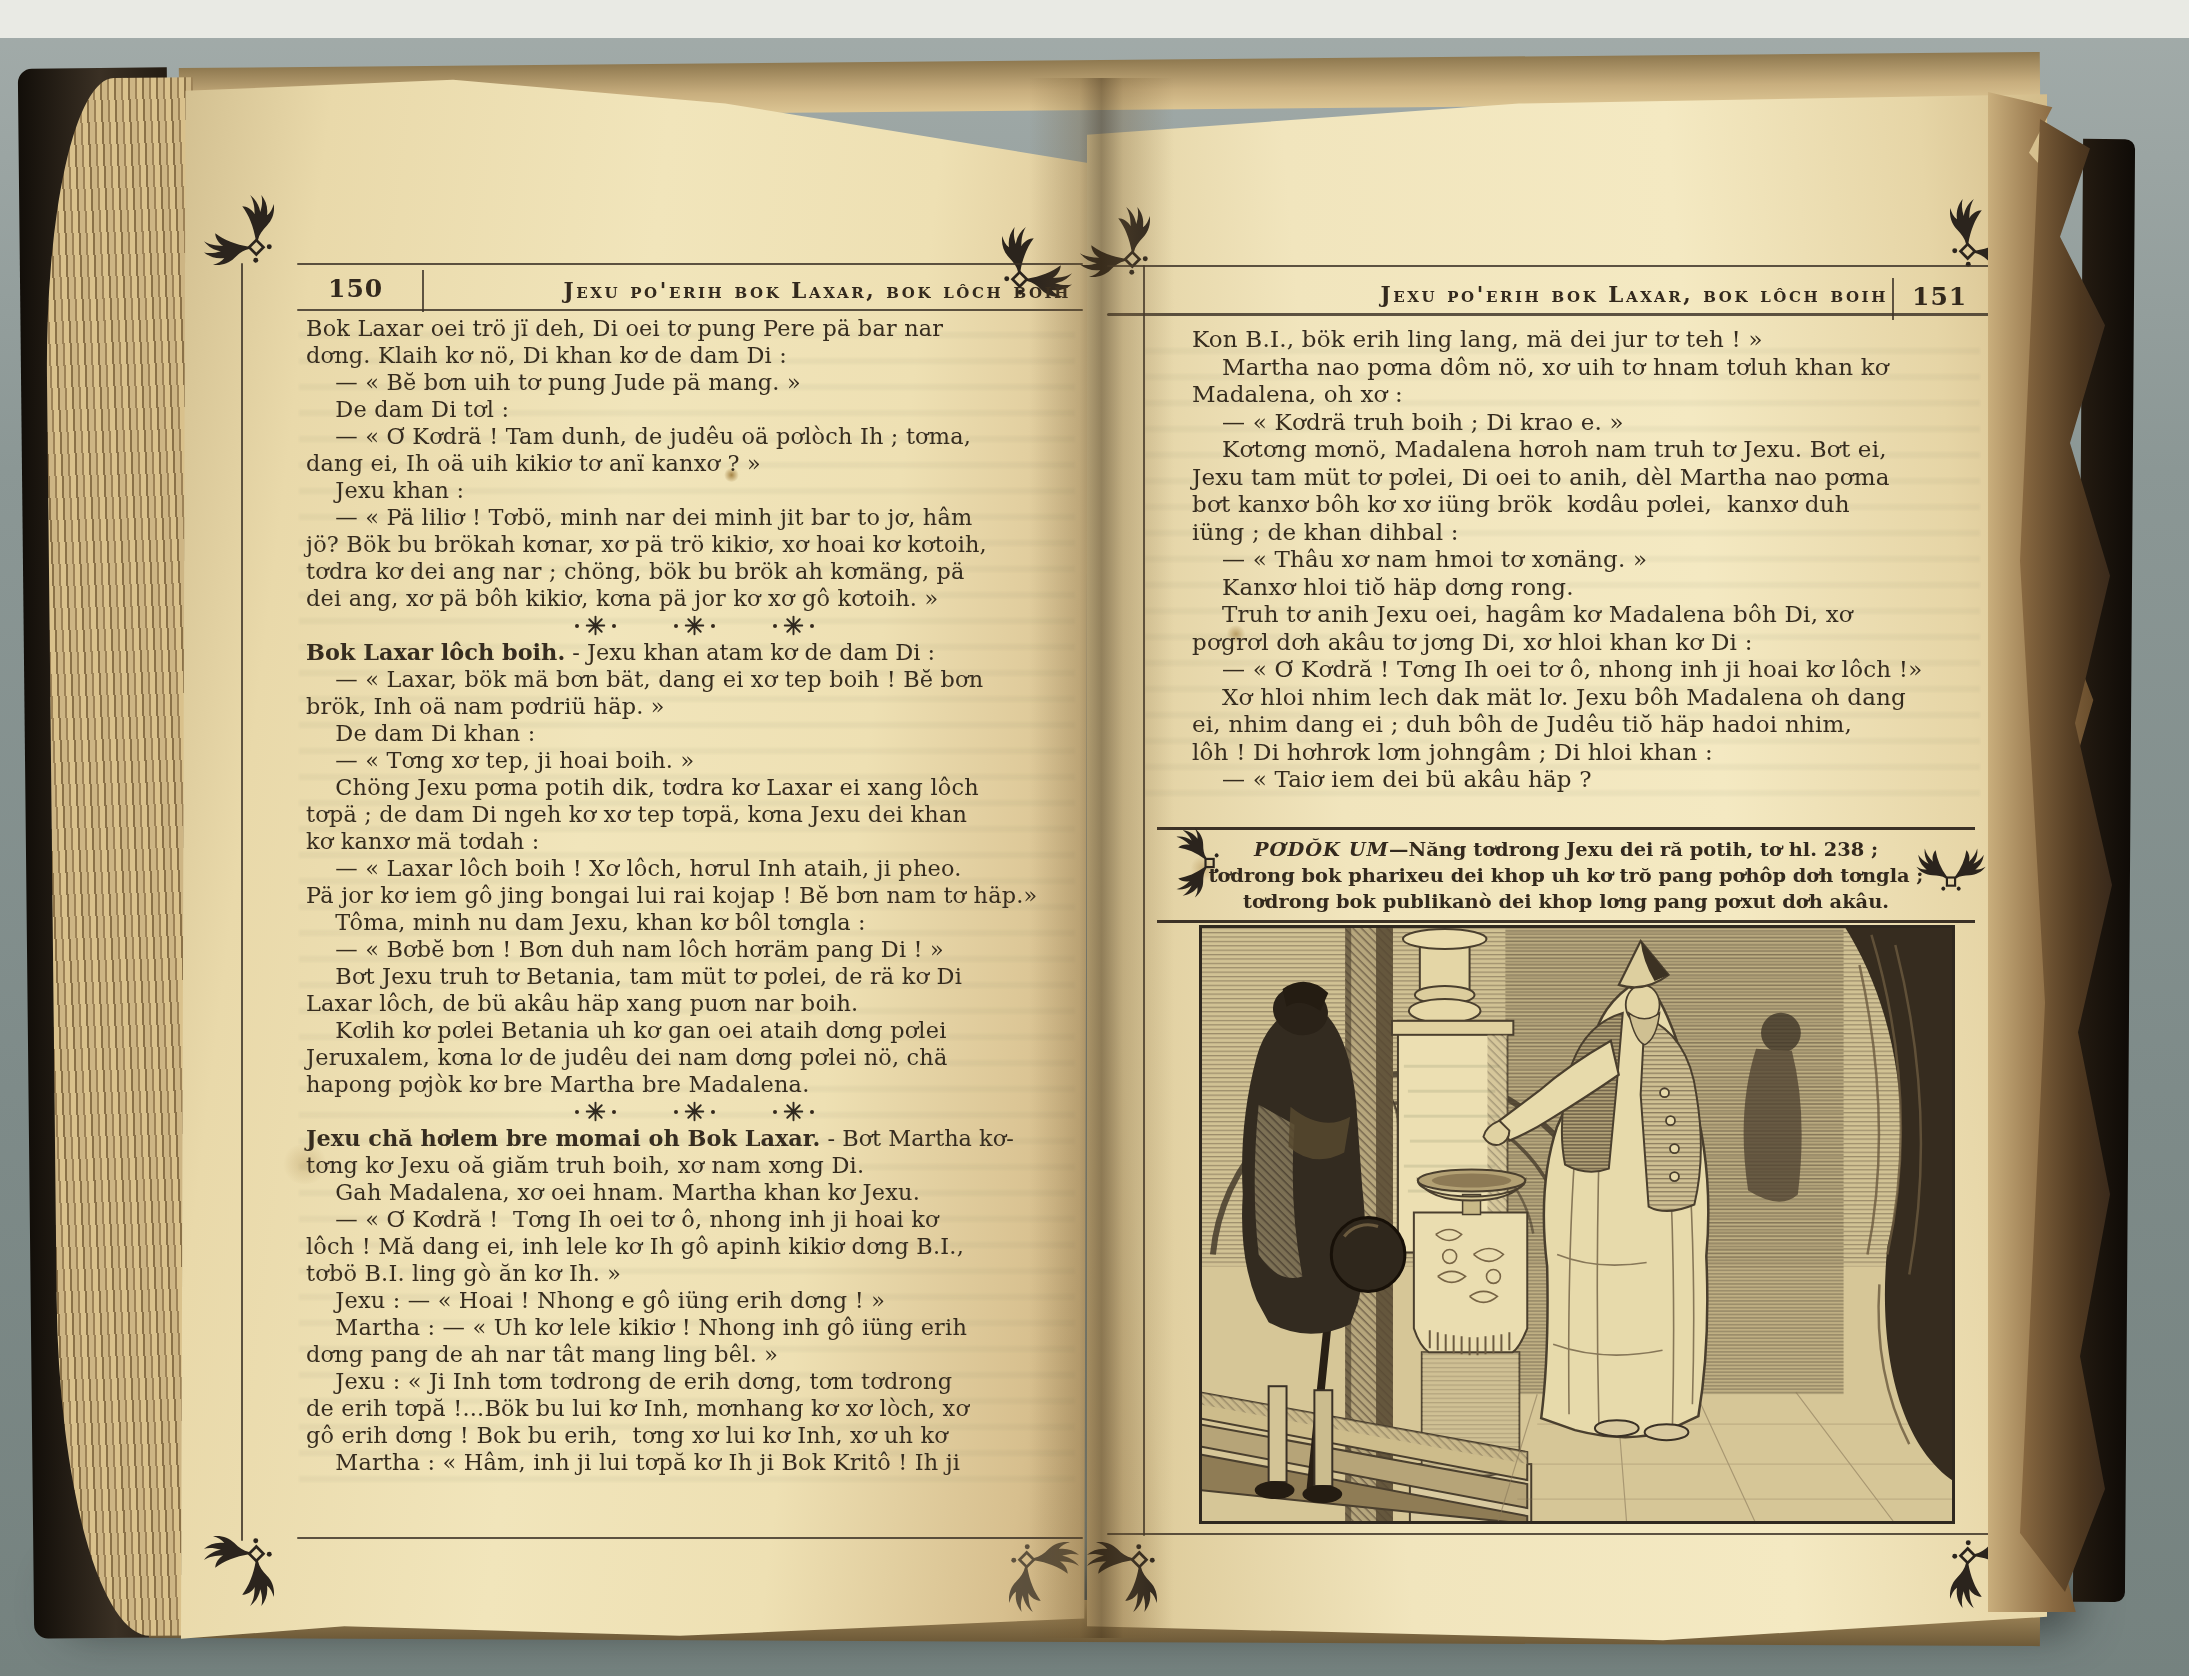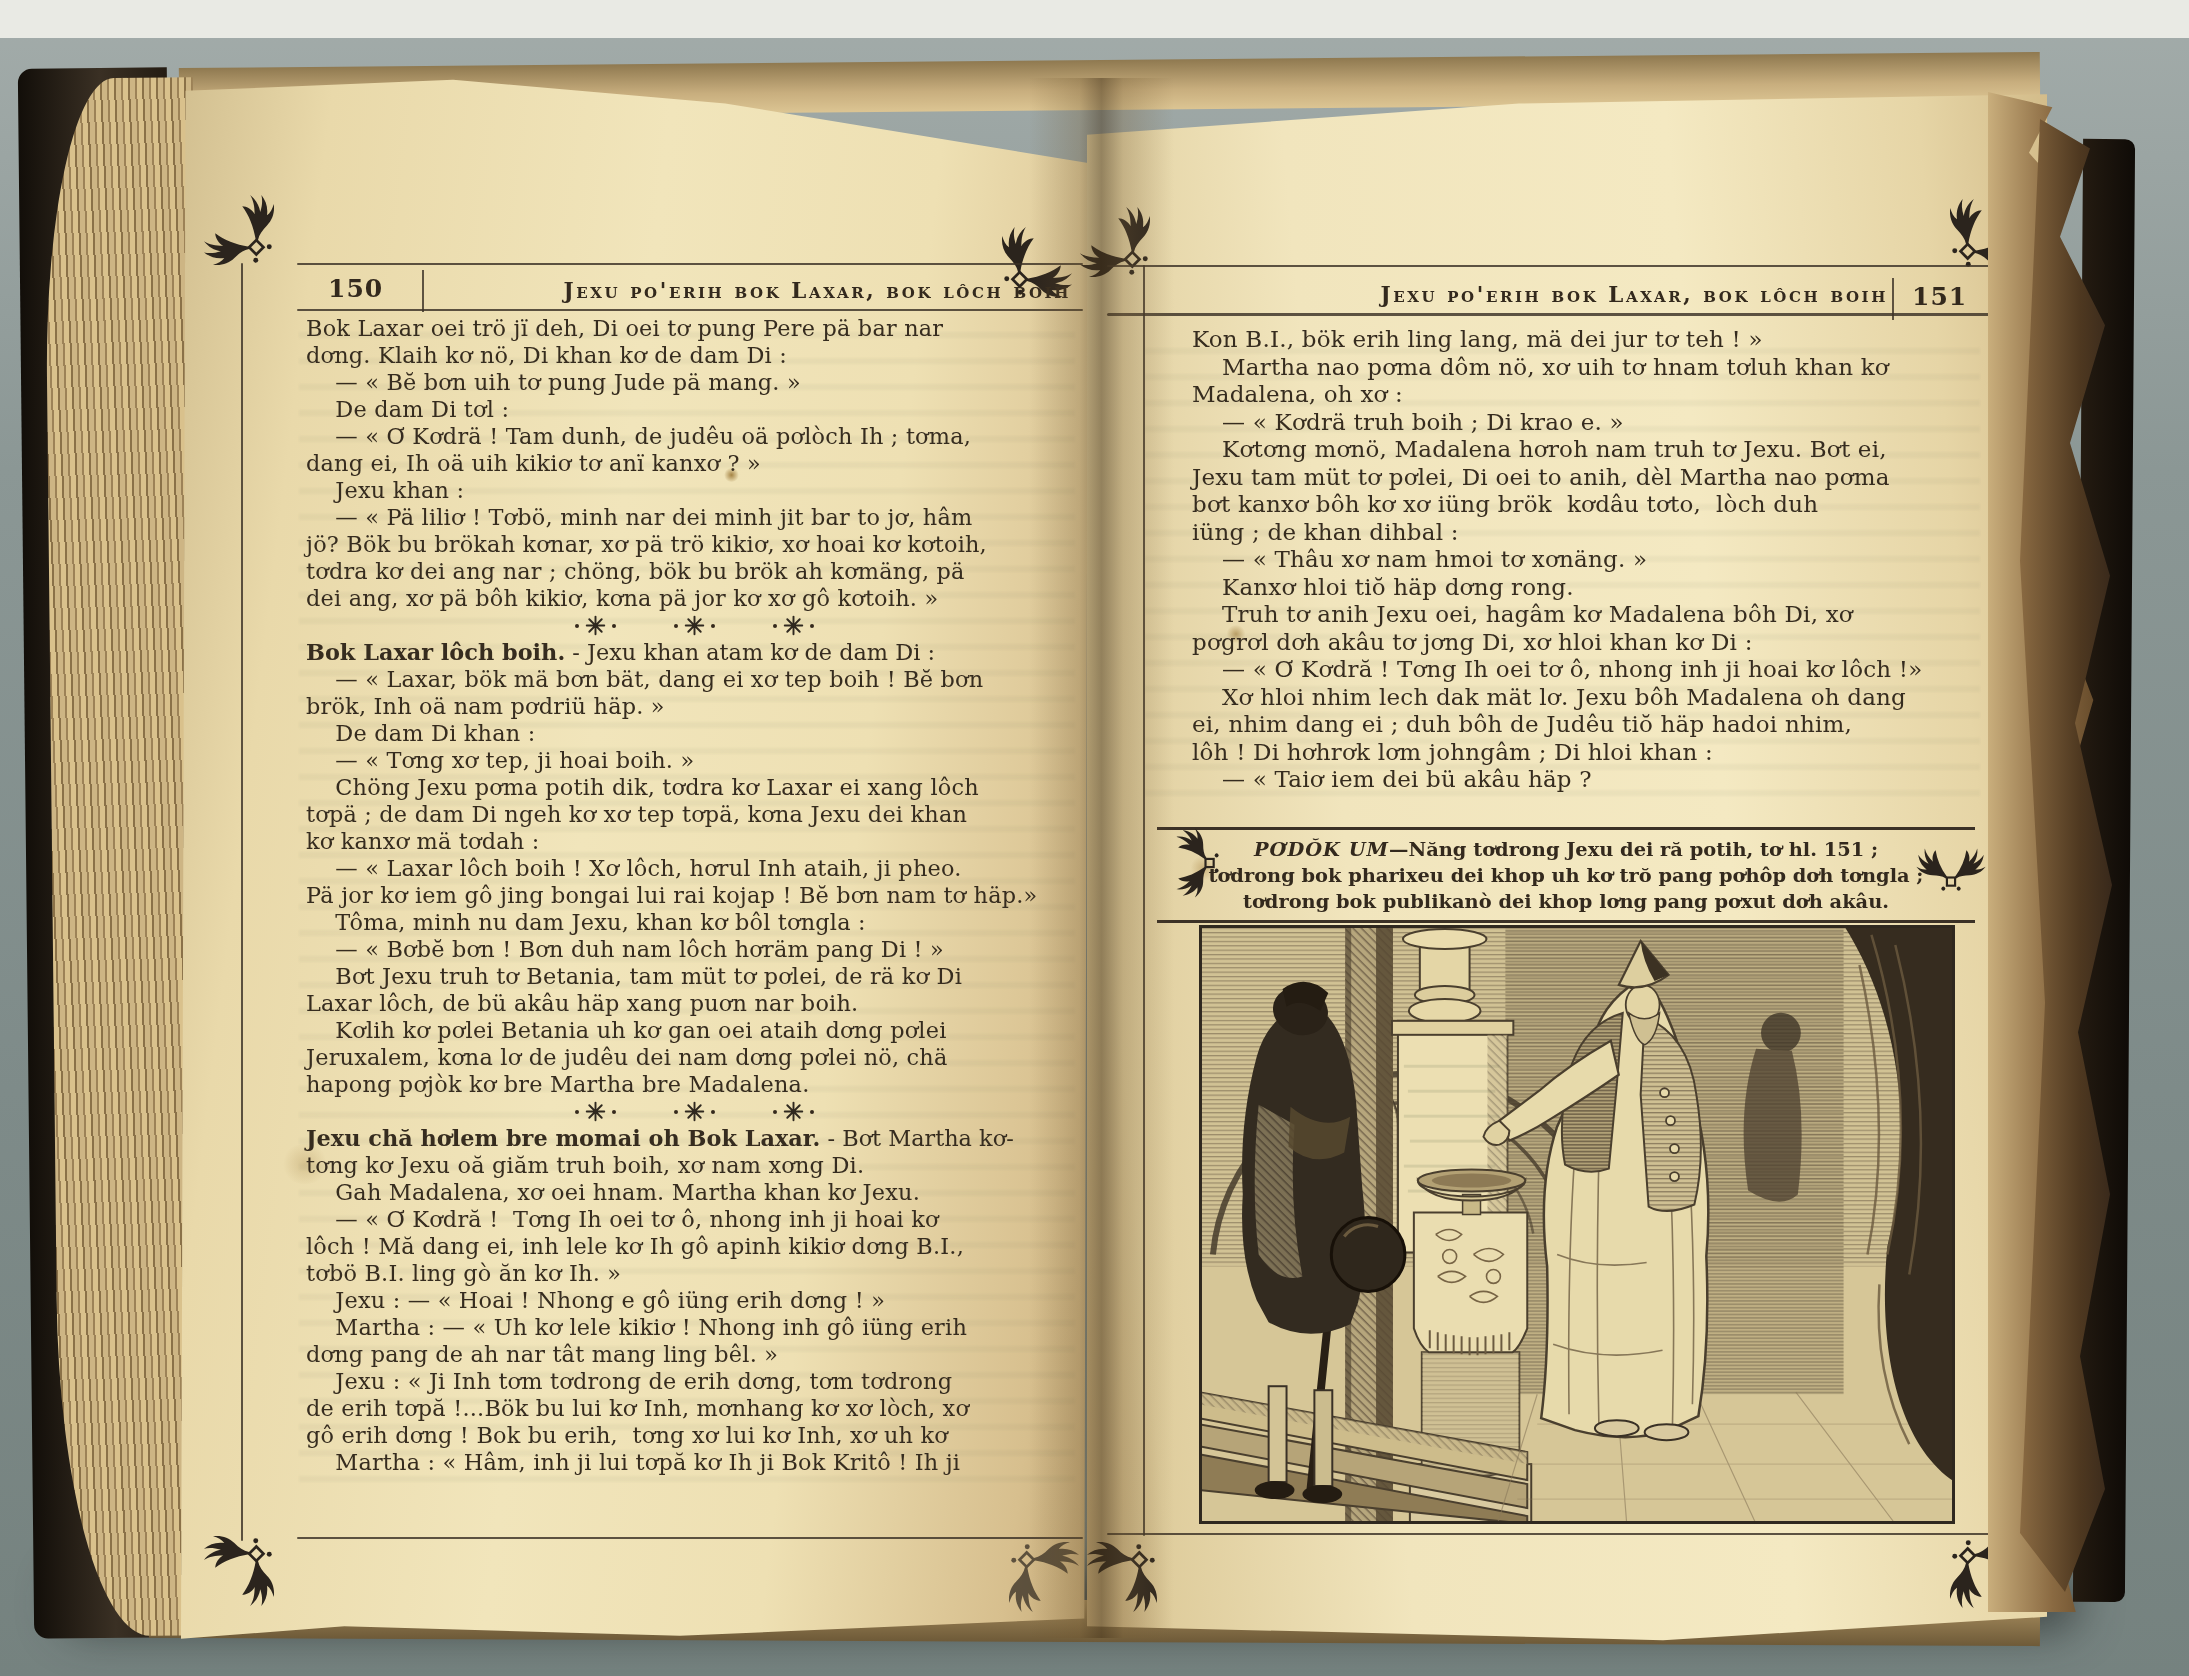--- a/index.html
+++ b/index.html
@@ -257,36 +257,36 @@
   <div class="abs ghost" style="left:1144px;top:338px;width:836px;height:478px"></div>
 
   <div class="abs rp-flow rp" style="left:1192px;top:326px;width:788px">
     <div>
         <div class="ln">Kon B.I., bök erih ling lang, mä dei jur tơ teh ! »</div>
         <div class="ln">    Martha nao pơma dôm nö, xơ uih tơ hnam tơluh khan kơ</div>
         <div class="ln">Madalena, oh xơ :</div>
         <div class="ln">    — « Kơdrä truh boih ; Di krao e. »</div>
         <div class="ln">    Kơtơng mơnö, Madalena hơroh nam truh tơ Jexu. Bơt ei,</div>
         <div class="ln">Jexu tam müt tơ pơlei, Di oei to anih, dèl Martha nao pơma</div>
-        <div class="ln">bơt kanxơ bôh kơ xơ iüng brök  kơdâu tơto,  lòch duh</div>
+        <div class="ln">bơt kanxơ bôh kơ xơ iüng brök  kơdâu pơlei,  kanxơ duh</div>
         <div class="ln">iüng ; de khan dihbal :</div>
         <div class="ln">    — « Thâu xơ nam hmoi tơ xơnäng. »</div>
         <div class="ln">    Kanxơ hloi tiŏ häp dơng rong.</div>
         <div class="ln">    Truh tơ anih Jexu oei, hagâm kơ Madalena bôh Di, xơ</div>
         <div class="ln">pơgrơl dơh akâu tơ jơng Di, xơ hloi khan kơ Di :</div>
         <div class="ln">    — « Ơ Kơdră ! Tơng Ih oei tơ ô, nhong inh ji hoai kơ lôch !»</div>
         <div class="ln">    Xơ hloi nhim lech dak mät lơ. Jexu bôh Madalena oh dang</div>
         <div class="ln">ei, nhim dang ei ; duh bôh de Judêu tiŏ häp hadoi nhim,</div>
         <div class="ln">lôh ! Di hơhrơk lơm johngâm ; Di hloi khan :</div>
         <div class="ln">    — « Taiơ iem dei bü akâu häp ?</div>
       </div>
   </div>
 
   <div class="abs caption">
-    <div class="cap-line"><span class="cap-head">PƠDŎK UM</span><span>—Năng tơdrong Jexu dei ră potih, tơ hl. 151 ;</span></div>
+    <div class="cap-line"><span class="cap-head">PƠDŎK UM</span><span>—Năng tơdrong Jexu dei ră potih, tơ hl. 238 ;</span></div>
     <div class="cap-line">tơdrong bok pharixeu dei khop uh kơ trŏ pang pơhôp dơh tơngla ;</div>
     <div class="cap-line">tơdrong bok publikanò dei khop lơng pang pơxut dơh akâu.</div>
   </div>
   <svg class="abs orn" style="left:1162px;top:834px;transform:rotate(-45deg)" width="58" height="58" viewBox="0 0 58 58">
       <use href="#orn"></use>
     </svg>
   <svg class="abs orn" style="left:1922px;top:834px;transform:rotate(-45deg) scaleX(-1)" width="58" height="58" viewBox="0 0 58 58">
       <use href="#orn"></use>
     </svg>
 

